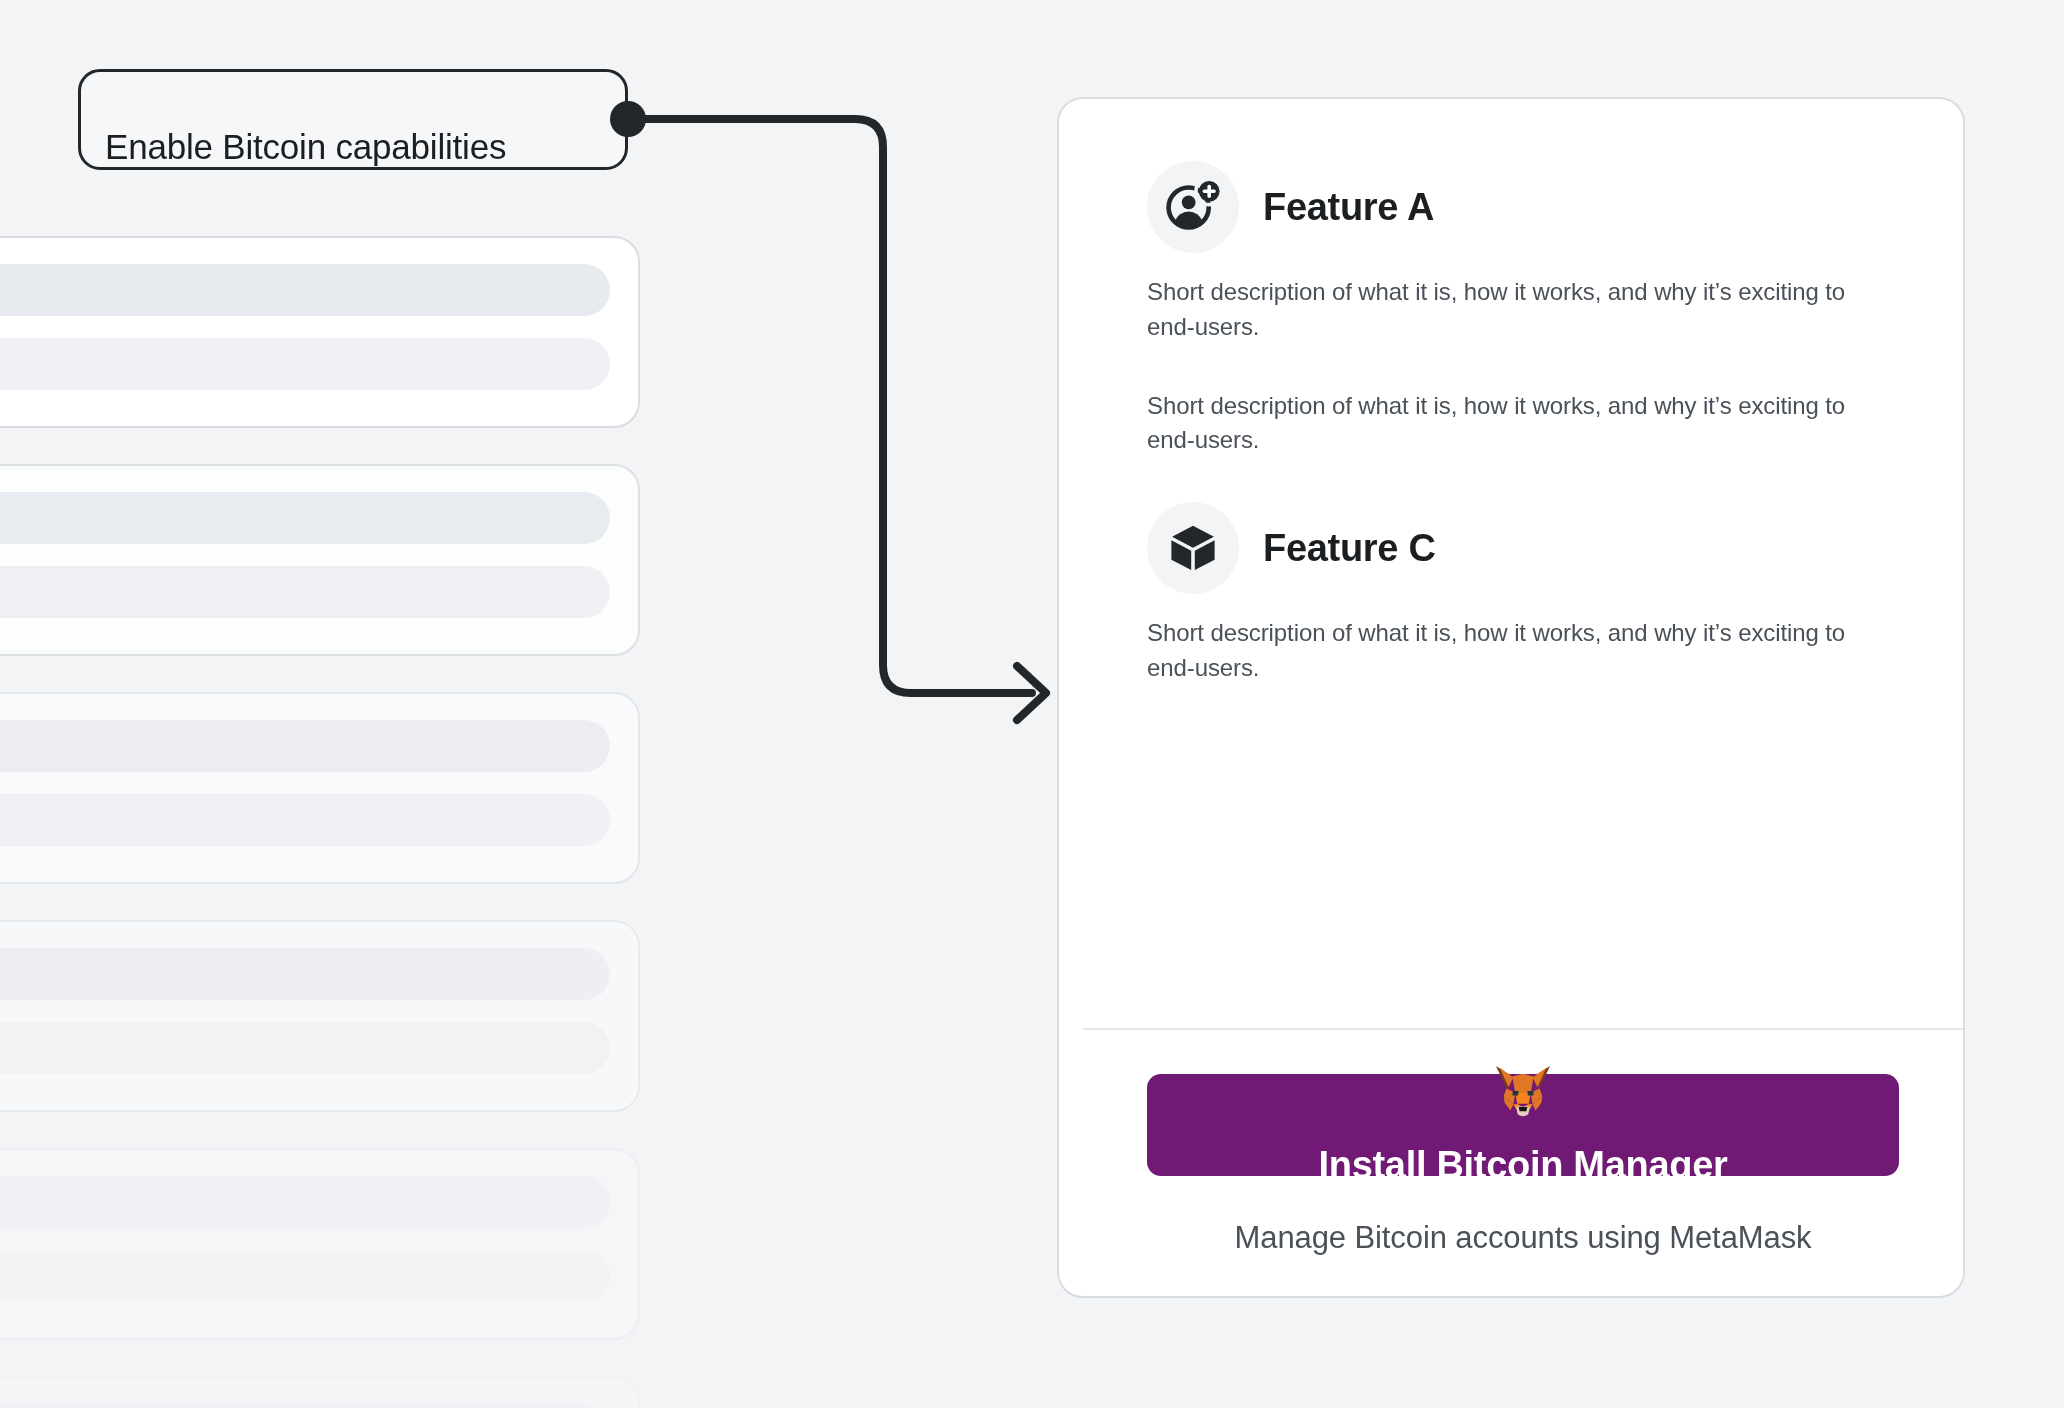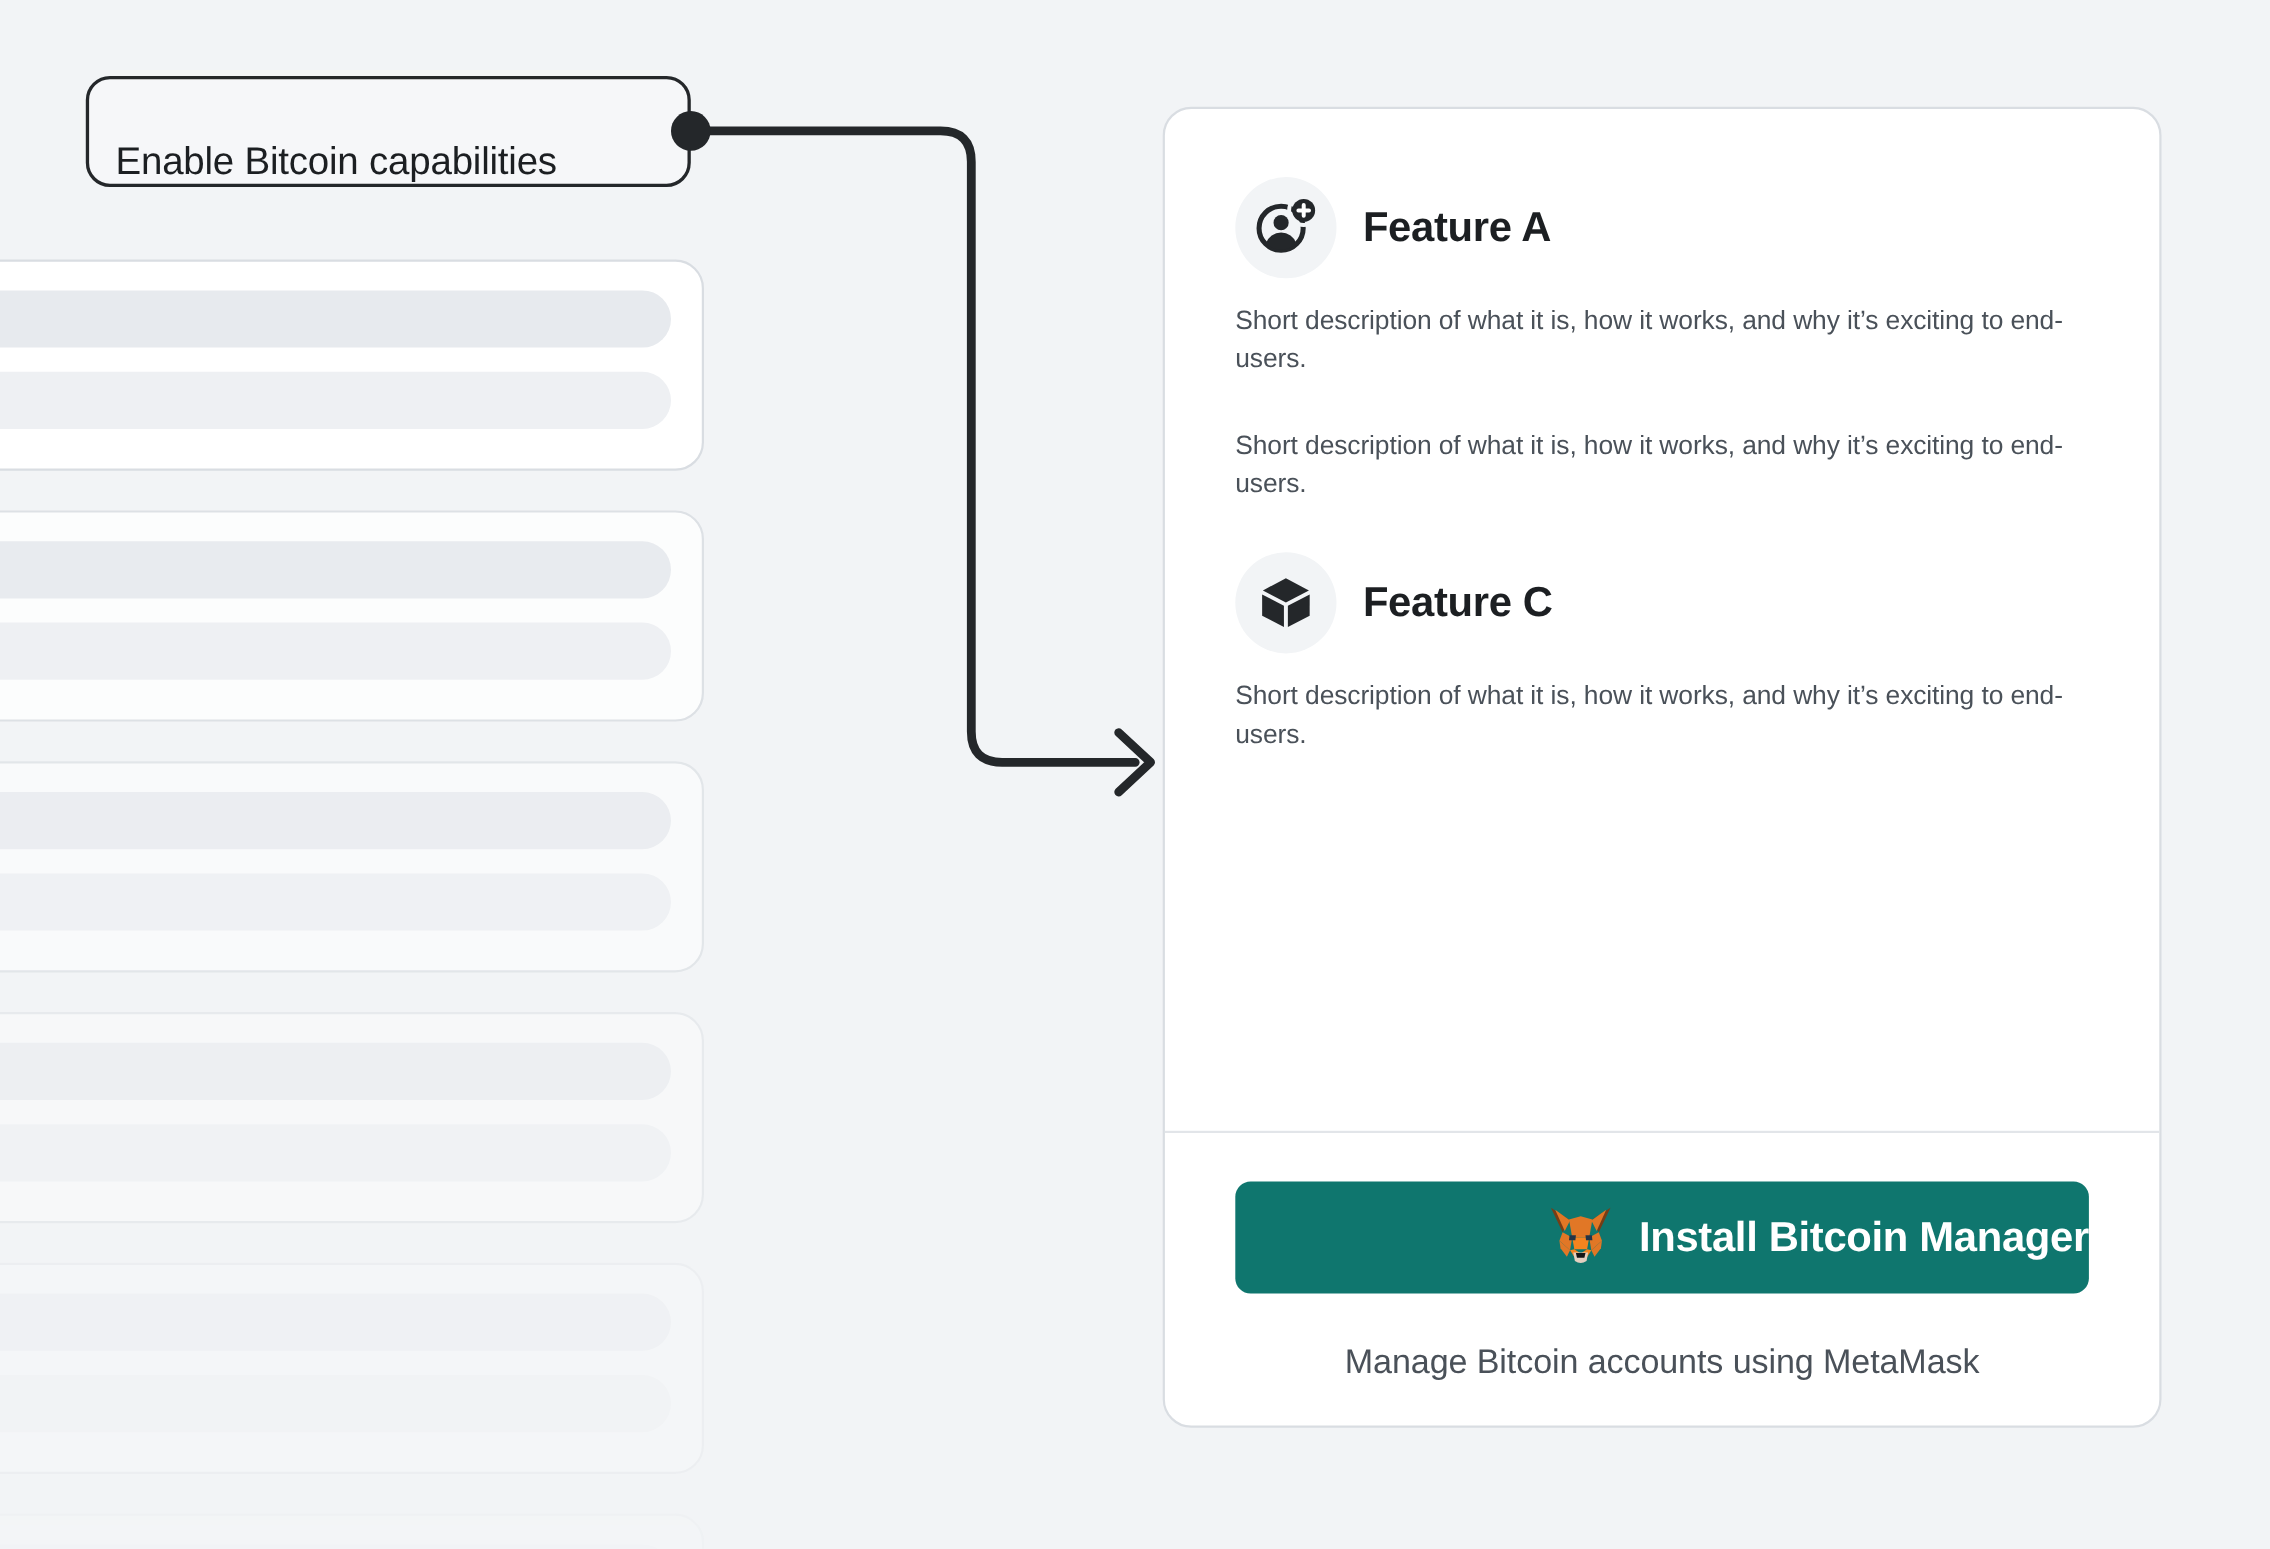--- a/index.html
+++ b/index.html
@@ -89,20 +89,21 @@
     left: 1057px;
     top: 97px;
     width: 908px;
     height: 1201px;
     box-sizing: border-box;
     background: #ffffff;
     border: 2px solid #d9dde2;
     border-radius: 26px;
     display: flex;
     flex-direction: column;
+    padding-left: 24px;
   }
   #feature-list {
     padding: 62px 64px 0 64px;
     flex: 1 1 auto;
   }
   .feature-item {
     margin-bottom: 44px;
   }
   .feature-item:last-child {
     margin-bottom: 0;
@@ -146,29 +147,30 @@
 
   #panel-footer {
     padding: 44px 64px 40px 64px;
     display: flex;
     flex-direction: column;
     align-items: center;
   }
   #install-button {
     width: 100%;
     height: 102px;
-    background: #0f766e;
+    background: #701a75;
     border: none;
     border-radius: 14px;
     display: flex;
     align-items: center;
-    justify-content: flex-end;
+    justify-content: center;
     gap: 22px;
     cursor: pointer;
     padding: 0;
+    flex-direction: column;
   }
   #install-button .install-label {
     font-size: 38px;
     font-weight: 700;
     color: #ffffff;
     letter-spacing: -0.3px;
   }
   #install-caption {
     margin-top: 44px;
     font-size: 31px;

